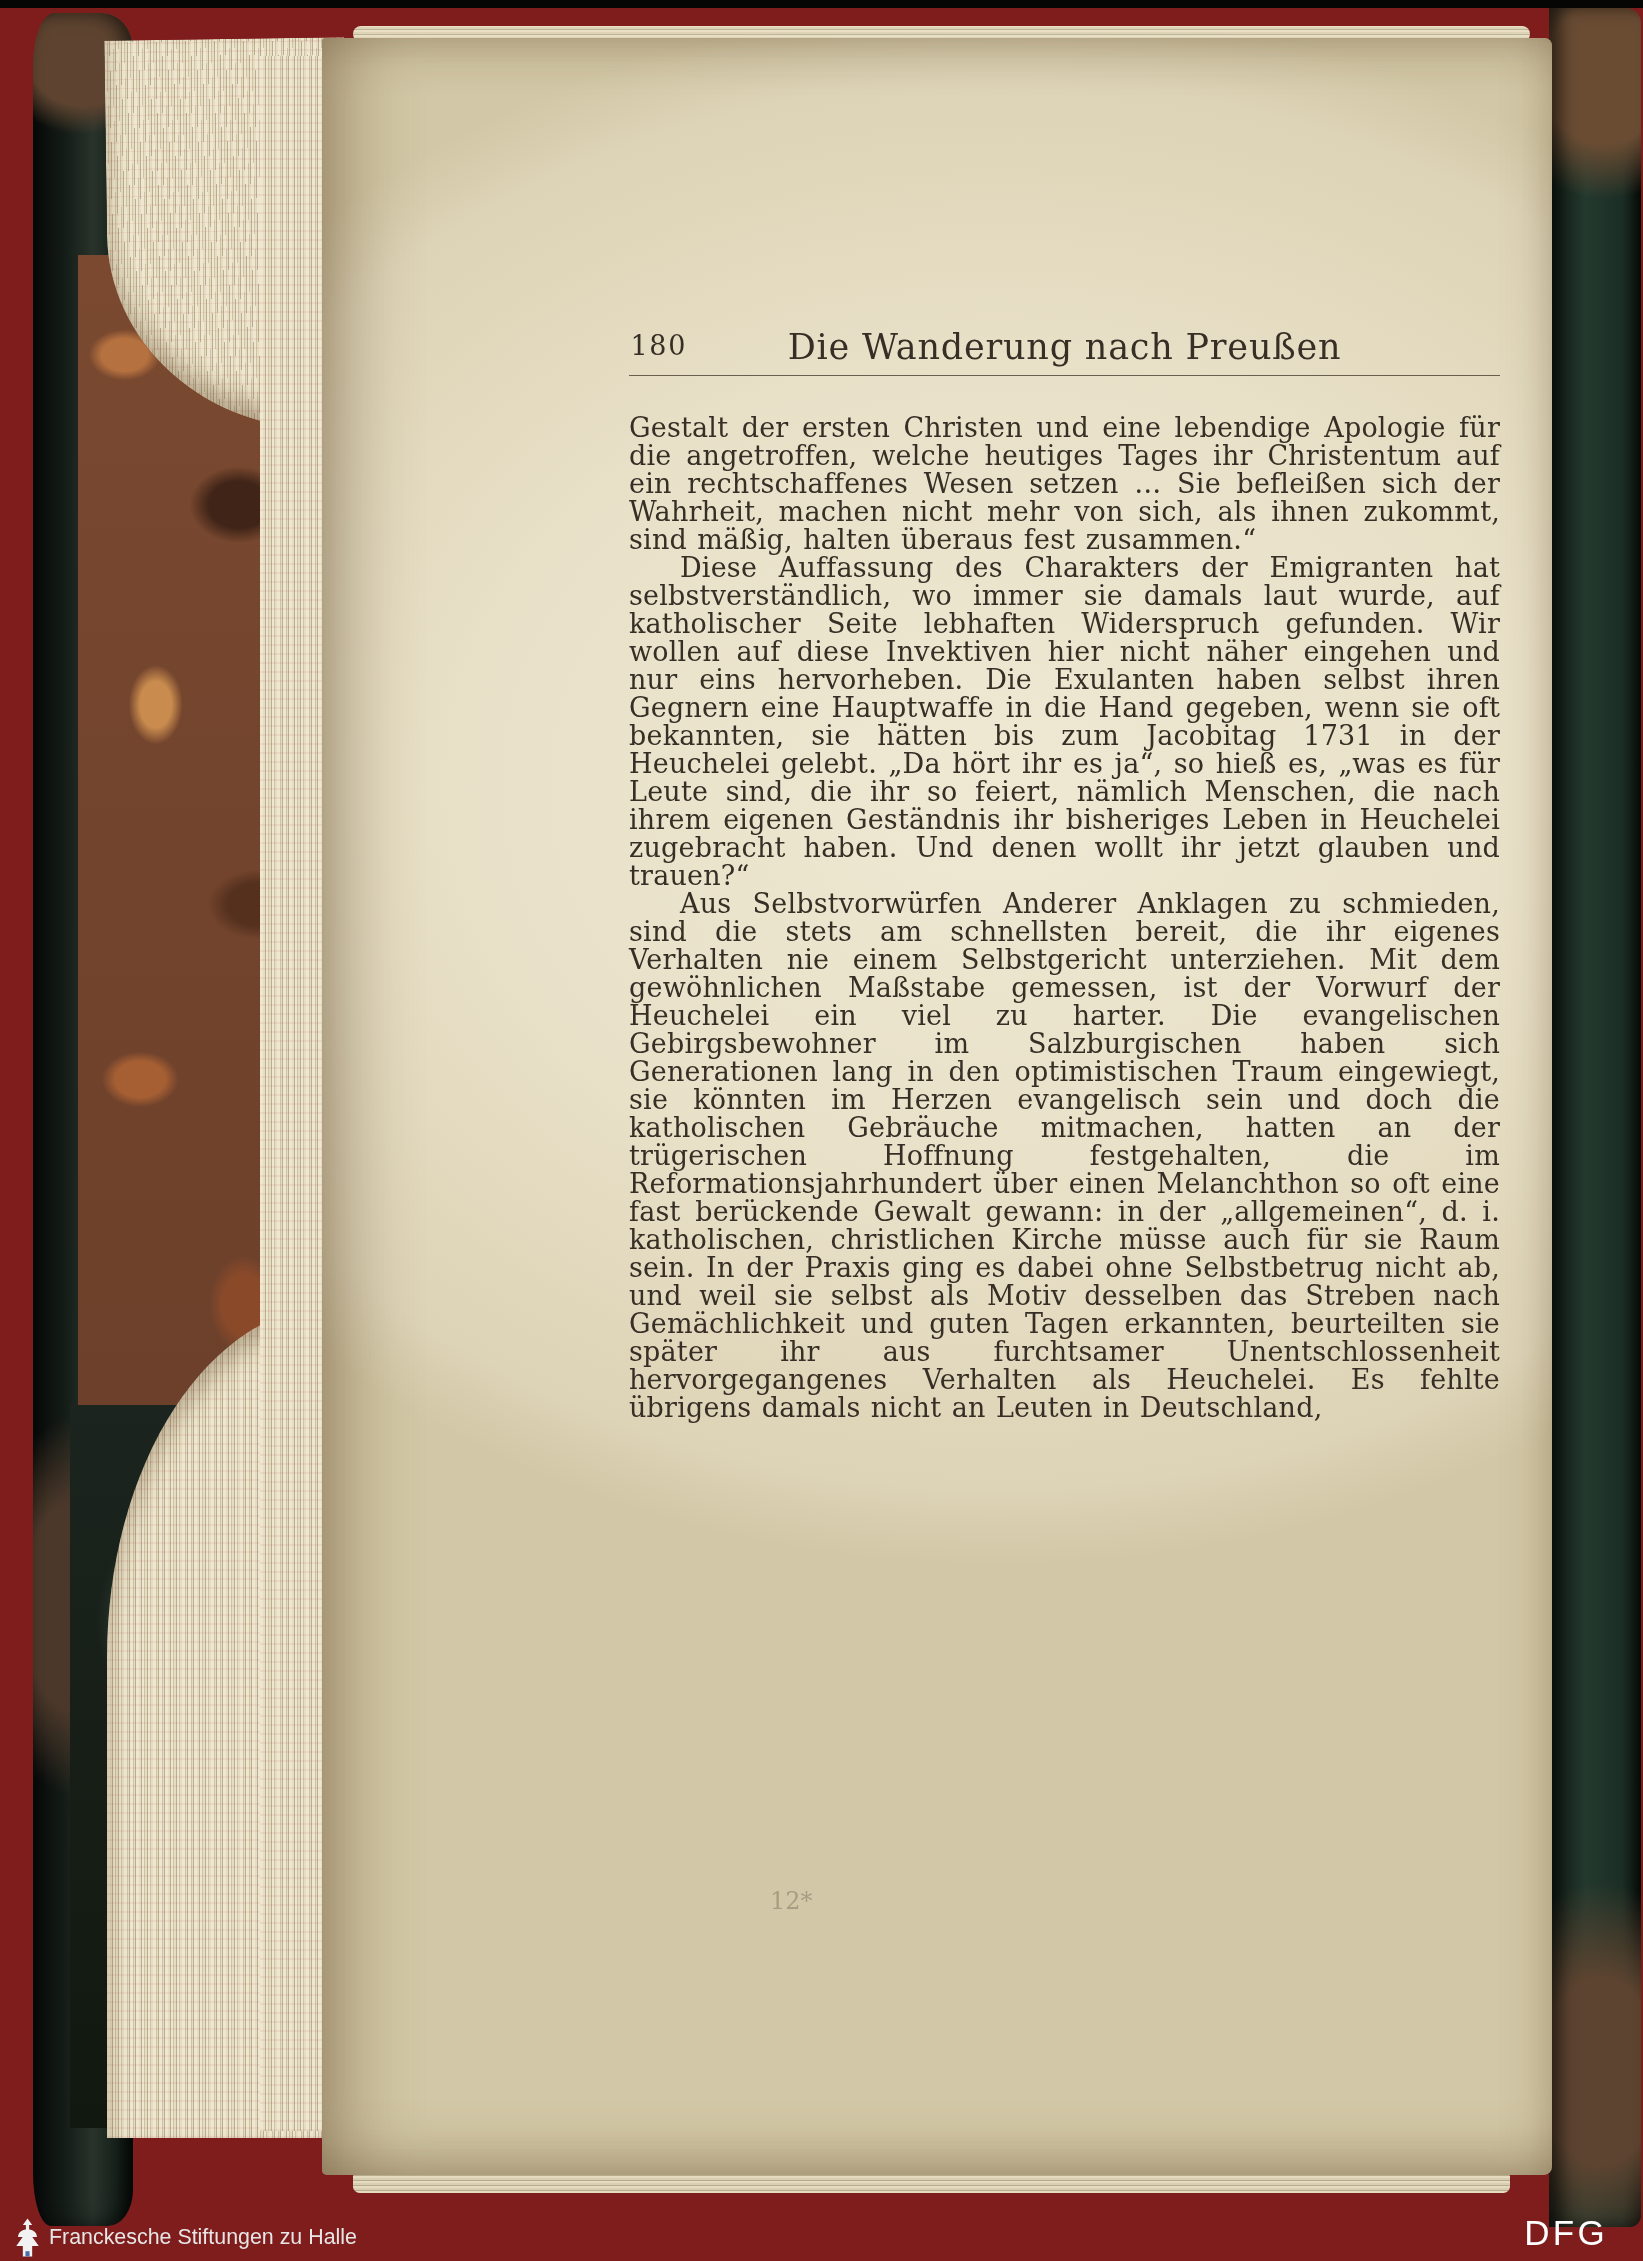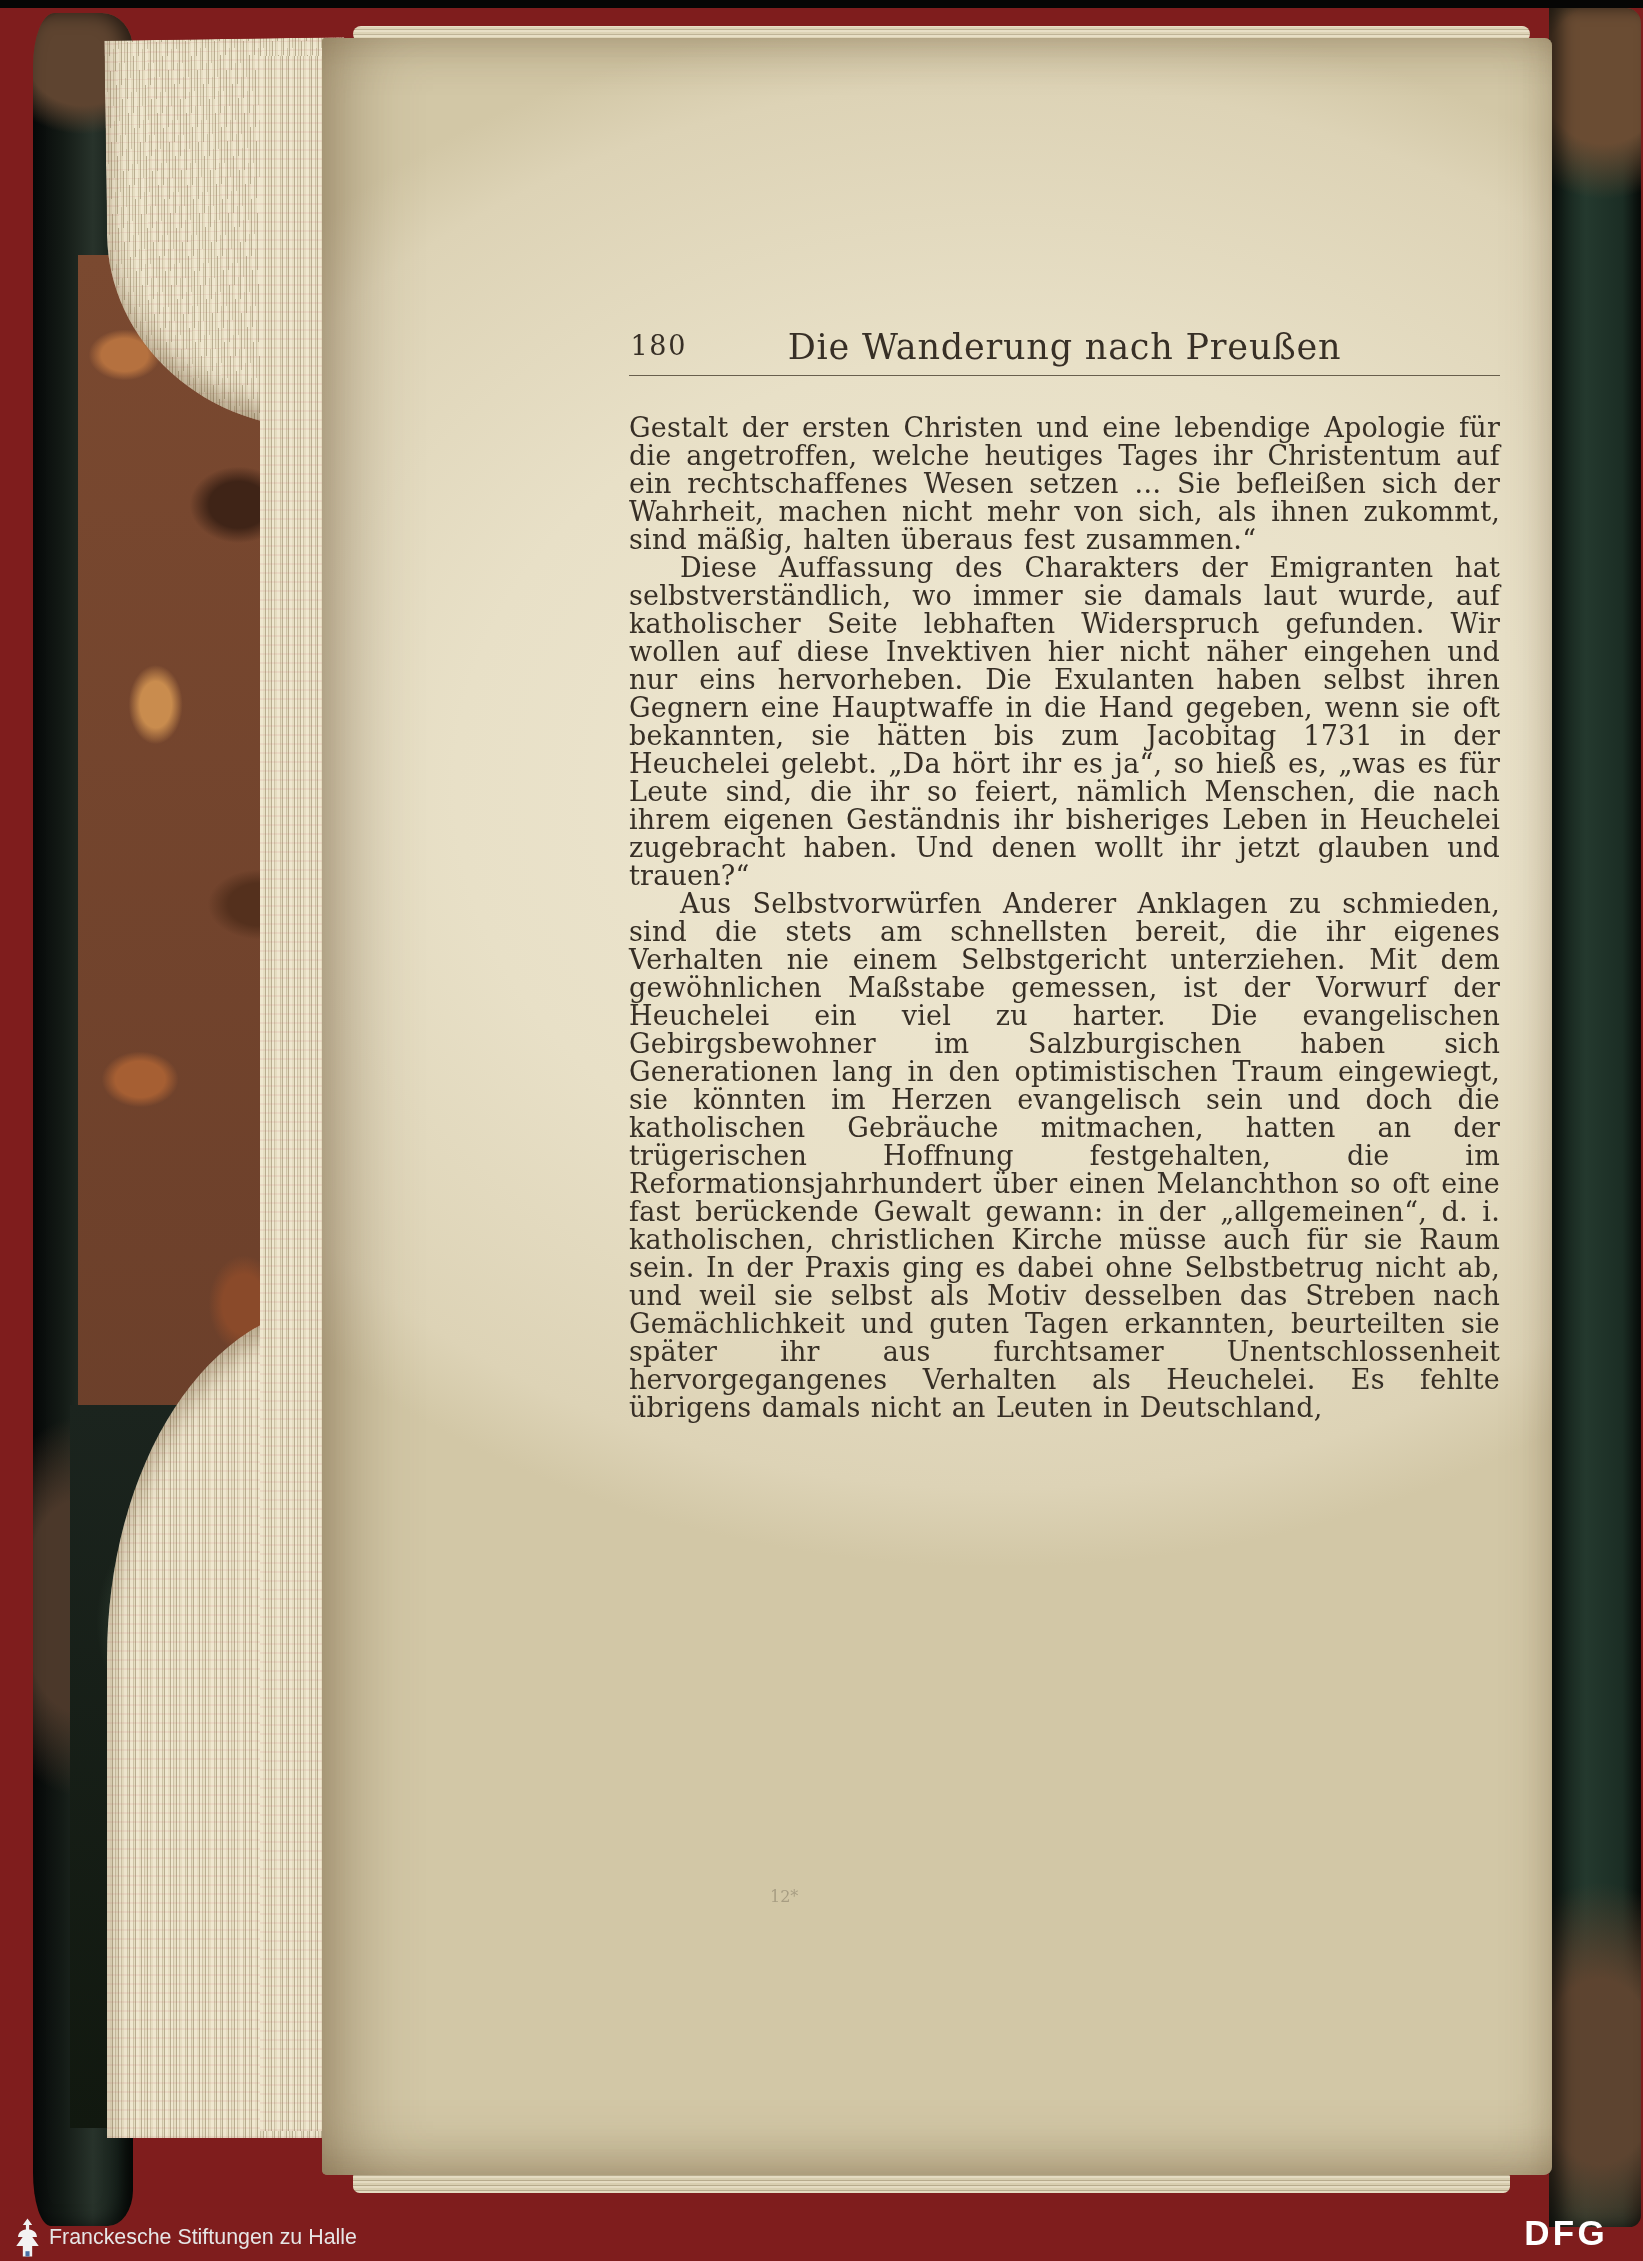--- a/index.html
+++ b/index.html
@@ -71,28 +71,28 @@
 
   .text-col{position:absolute;left:307px;top:289px;width:871px;color:#372f26;}
   .hdr{position:relative;height:38px;}
   .pagenum{position:absolute;left:1.6px;top:3.3px;font-size:27px;letter-spacing:1.6px;}
   .runhead{text-align:center;font-size:35px;letter-spacing:0.8px;}
   .rule{border:0;border-top:1.6px solid rgba(62,52,38,.75);margin:10px 0 0 0;width:100%;}
   .bodytext{margin-top:38px;font-size:27px;line-height:28px;text-align:justify;
             word-spacing:1.6px;letter-spacing:0.2px;}
   .bodytext p{margin:0;text-indent:51px;}
   .bodytext p.noindent{text-indent:0;}
-  .sig{position:absolute;left:448px;top:1849px;font-size:16px;opacity:.28;color:#3a3228;}
+  .sig{position:absolute;left:448px;top:1849px;font-size:24px;opacity:.28;color:#3a3228;}
 
   
   .wm-left{position:absolute;left:10px;bottom:11.5px;display:flex;align-items:center;gap:4px;
     color:#e6e6e6;font-family:"Liberation Sans",sans-serif;font-size:21.4px;}
   .wm-left .logo{display:inline-flex;width:35px;height:41px;align-items:center;justify-content:center;}
   .wm-right{position:absolute;right:36px;bottom:16.4px;color:#ffffff;
-    font-family:"Liberation Sans",sans-serif;font-weight:bold;font-size:35px;letter-spacing:3.3px;}
+    font-family:"Liberation Sans",sans-serif;font-weight:normal;font-size:35px;letter-spacing:3.3px;}
 </style>
 </head>
 <body>
 
 <div class="scene">
 
   <div class="spine"></div>
   <div class="board"></div>
   <div class="board-low"></div>
 

